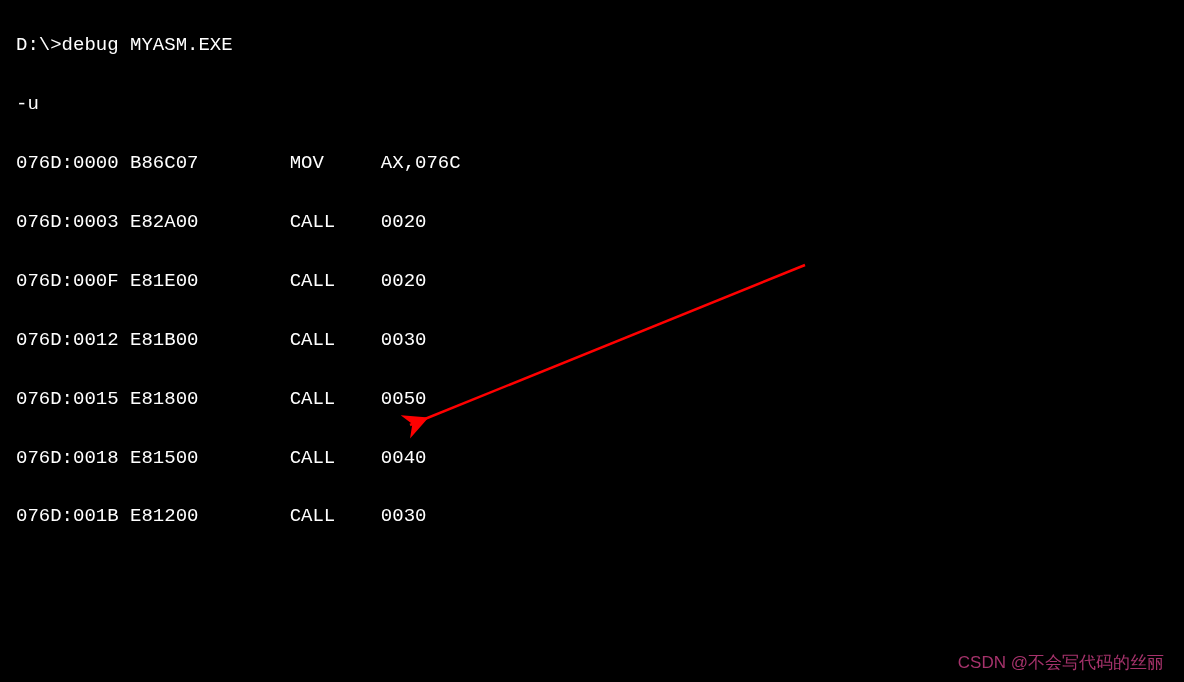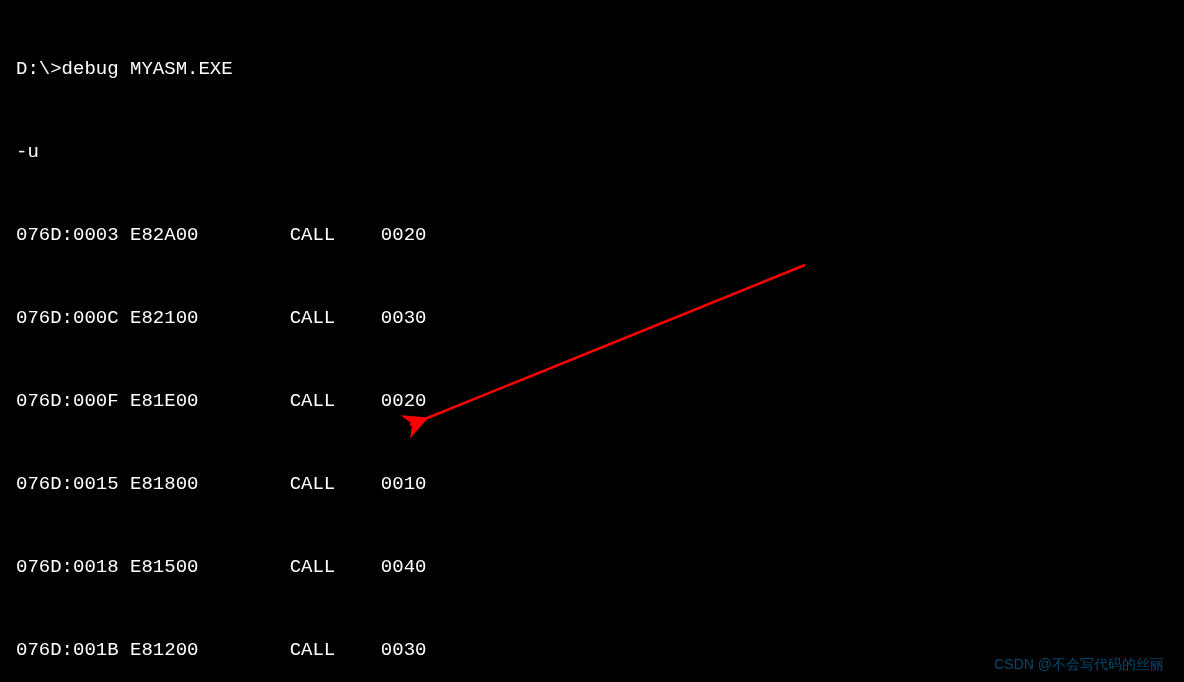--- a/index.html
+++ b/index.html
@@ -12,46 +12,47 @@
     line-height: 1.55;
     overflow: hidden;
     width: 1184px;
     height: 682px;
     position: relative;
   }
   .terminal {
     padding: 2px 0 0 16px;
     white-space: pre;
   }
-  .line { display: block; margin-top: 24px; }
+  .line { display: block; }
   .watermark {
     position: absolute;
     bottom: 6px;
     right: 20px;
-    color: #0369a1;
-    font-size: 14px;
+    color: #ec4899;
+    font-size: 17px;
     font-family: sans-serif;
     opacity: 0.7;
   }
   .arrow {
     position: absolute;
     pointer-events: none;
   }
   
 </style>
 </head>
 <body>
 
 <div class="terminal">
 <span class="line">D:\&gt;debug MYASM.EXE</span>
 <span class="line">-u</span>
+<span class="line" id="dis0">076D:0000 B86C07        MOV     AX,076C</span>
 <span class="line" id="dis1">076D:0003 E82A00        CALL    0020</span>
-<span class="line" id="dis4">076D:000C E82100        CALL    0030</span>
 <span class="line" id="dis5">076D:000F E81E00        CALL    0020</span>
-<span class="line" id="dis7">076D:0015 E81800        CALL    0010</span>
+<span class="line" id="dis6">076D:0012 E81B00        CALL    0030</span>
+<span class="line" id="dis7">076D:0015 E81800        CALL    0050</span>
 <span class="line" id="dis8">076D:0018 E81500        CALL    0040</span>
 <span class="line" id="dis9">076D:001B E81200        CALL    0030</span>
 
 
 
 
 
 
 
 

